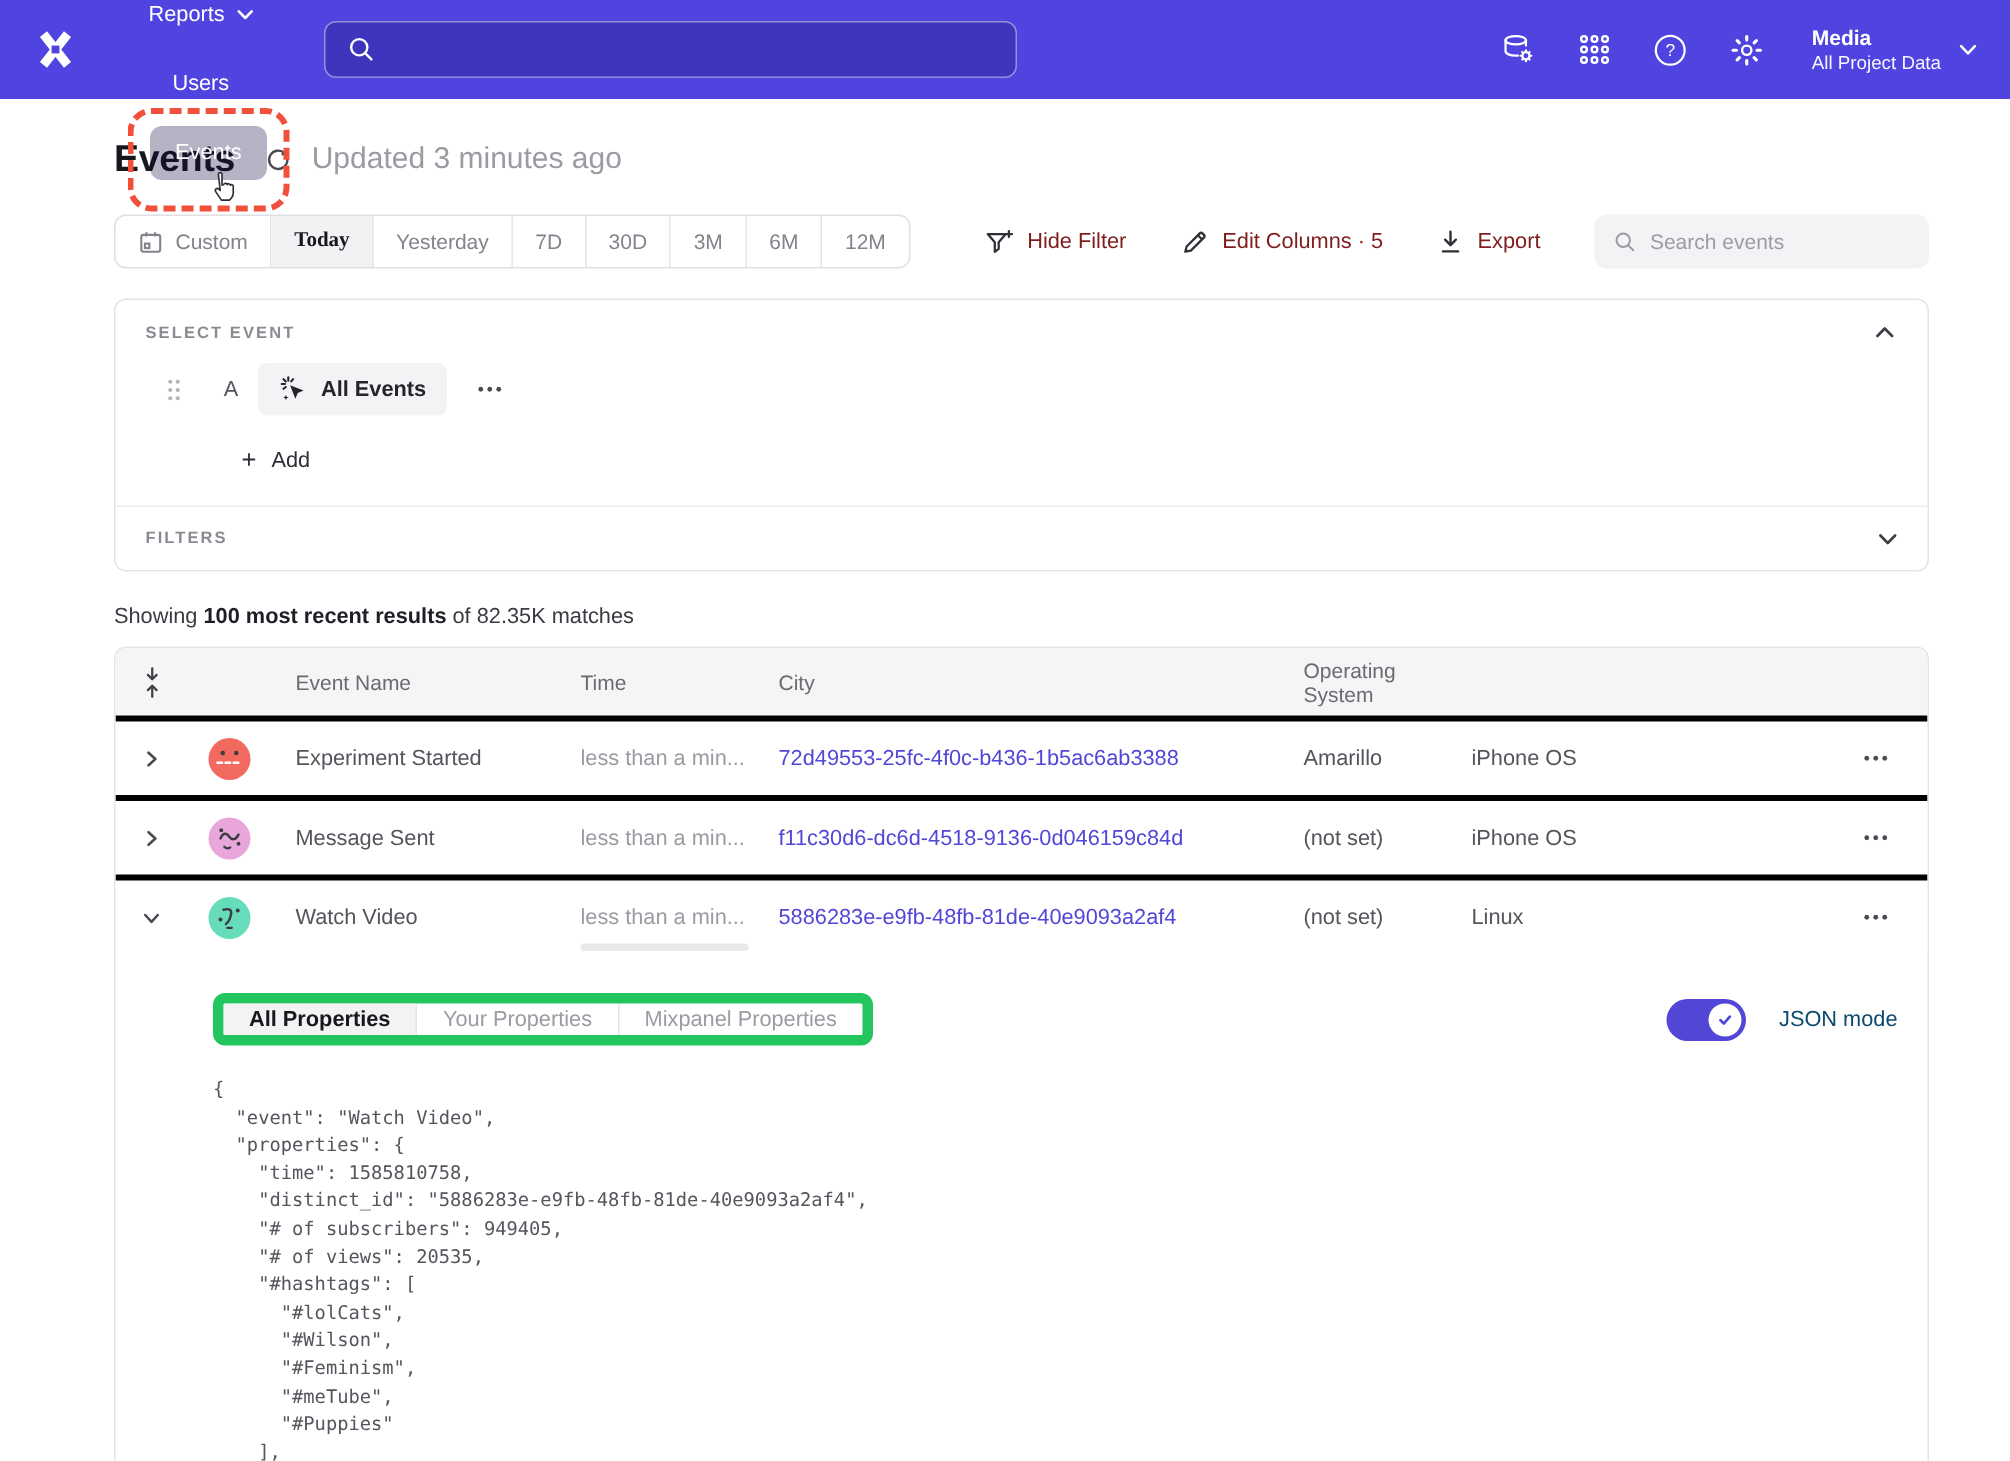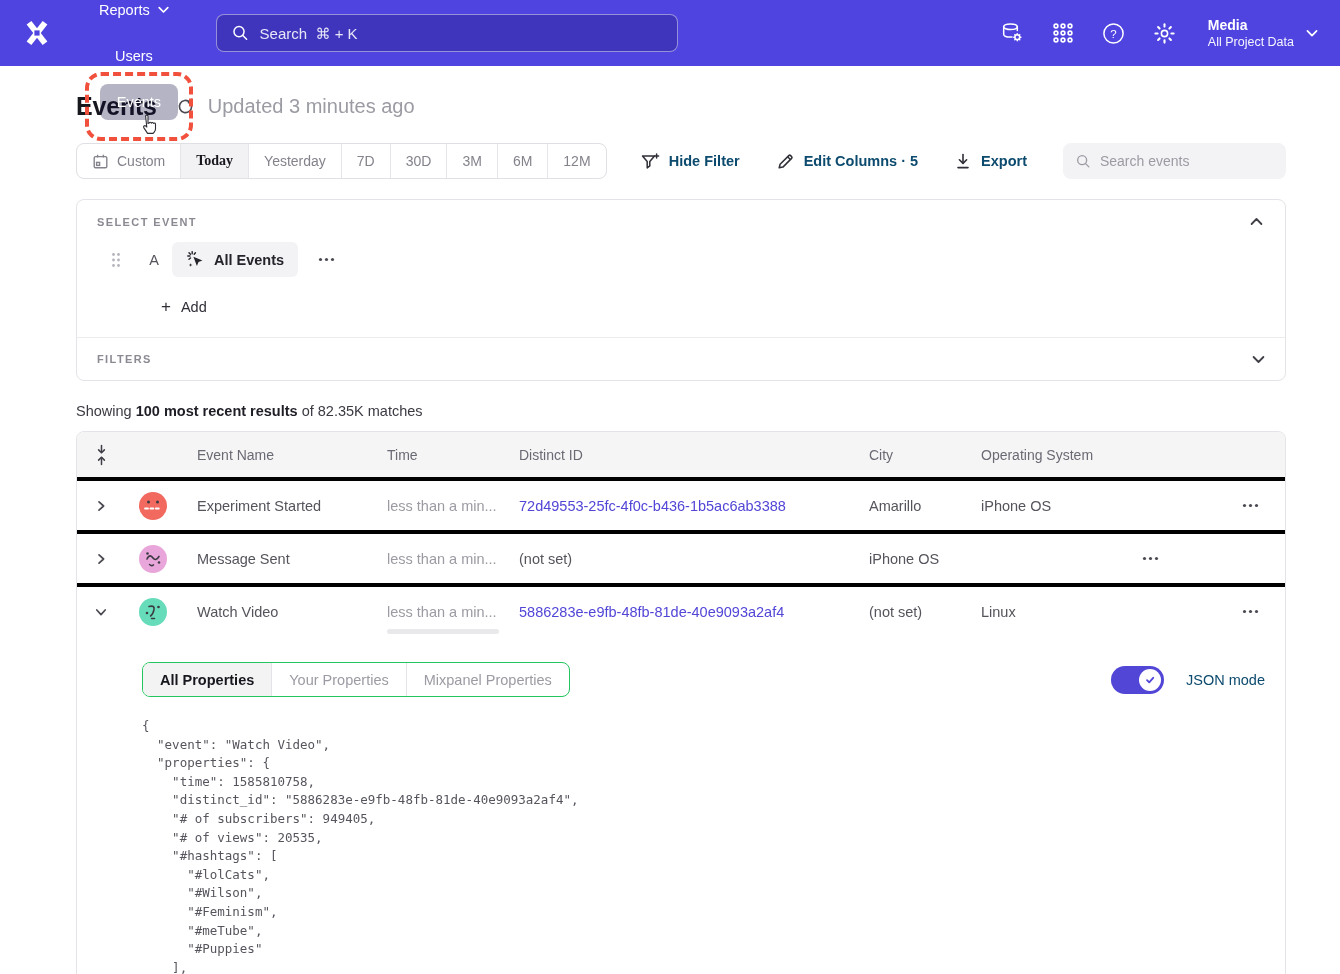--- a/index.html
+++ b/index.html
@@ -37,21 +37,21 @@
   .refresh-btn { margin-left:6px; cursor:pointer; display:flex; }
   .updated-text { font-size:20px; color:#9b9ba3; }
 
   .controls-row { display:flex; justify-content:space-between; align-items:center; margin-top:22px; }
   .segmented { display:flex; border:1px solid #dfdfe4; border-radius:8px; height:36px; overflow:hidden; }
   .seg { display:flex; align-items:center; gap:8px; padding:0 15px; font-size:14px; color:#83838c;
     border-right:1px solid #e6e6ea; cursor:pointer; white-space:nowrap; }
   .seg:last-child { border-right:none; }
   .seg.active { background:#f2f2f4; color:#17171e; font-weight:700;font-family:Liberation Serif, serif; }
   .right-tools { display:flex; align-items:center; gap:36px; }
-  .tool-btn { display:flex; align-items:center; gap:9px; font-size:14.5px; color:#0c4a6e; cursor:pointer; white-space:nowrap;font-weight:bold; }
+  .tool-btn { display:flex; align-items:center; gap:9px; font-size:14.5px; color:#7f1d1d; cursor:pointer; white-space:nowrap; }
   .search-events { width:223px; height:36px; background:#f3f3f5; border-radius:8px;
     display:flex; align-items:center; padding:0 13px; gap:9px; }
   .search-events input { background:transparent; border:none; outline:none; font-size:14px; width:100%;
     color:#2f2f37; font-family:"Liberation Sans", sans-serif; }
   .search-events input::placeholder { color:#9b9ba3; }
 
   
   .card { border:1px solid #e4e4e8; border-radius:8px; margin-top:20px; }
   .card-top { padding:15px 20px 18px; }
   .card-label-row { display:flex; justify-content:space-between; align-items:center; }
@@ -87,21 +87,21 @@
   .time-cell { color:#9b9ba3; position:relative; height:100%; display:flex; align-items:center; }
   .time-scrollbar { position:absolute; bottom:2px; left:16px; width:112px; height:5px;
     background:#e9e9ec; border-radius:3px; }
   .id-link { color:#5246D7; cursor:pointer; text-decoration:none; }
   .dim-cell { color:#54545c; }
   .actions-cell { justify-self:end; padding-right:26px; cursor:pointer; display:flex; }
 
   
   .expanded { padding:26px 20px 30px 65px; }
   .props-row { display:flex; justify-content:space-between; align-items:center; }
-  .tabs { display:flex; border:1px solid #22c55e; border-radius:8px; overflow:hidden; height:35px; }
+  .tabs { display:flex; border:7px solid #22c55e; border-radius:8px; overflow:hidden; height:35px; }
   .tab { display:flex; align-items:center; padding:0 17px; font-size:14.5px; color:#9b9ba3;
     border-right:1px solid #e4e4e8; cursor:pointer; white-space:nowrap; }
   .tab:last-child { border-right:none; }
   .tab.active { background:#f3f3f4; color:#17171e; font-weight:700; }
   .json-toggle-group { display:flex; align-items:center; gap:22px; }
   .toggle { width:53px; height:28px; border-radius:14px; background:#5246D7; position:relative; cursor:pointer; }
   .knob { position:absolute; right:3px; top:3px; width:22px; height:22px; border-radius:50%;
     background:#fff; display:flex; align-items:center; justify-content:center; }
   .json-mode-label { font-size:14.5px; color:#0c4a6e; }
   .json-pre { margin-top:20px; font-family:"DejaVu Sans Mono", monospace; font-size:12.5px;
@@ -144,21 +144,20 @@
           <path d="M6.6 2.2c0-1.5 2.4-1.5 2.4 0v7.2l1.2-.4c.4-1.2 2-1 2.2.1.6-1 1.9-.7 2.1.3.7-.7 2-.3 2 .8v4.6c0 1.1-.4 2.2-1.1 3l-1.3 1.6H8.6l-3.7-5.5c-1.1-1.6.8-3 2-1.8l.9.9z" fill="#ffffff" stroke="#2d2d35" stroke-width="1.1" stroke-linejoin="round"></path>
         </svg>
       </div>
     </div>
   </div>
   <div class="nav-search">
     <svg width="18" height="18" viewBox="0 0 18 18">
         <circle cx="7.5" cy="7.5" r="5.4" fill="none" stroke="#fff" stroke-width="1.6"></circle>
         <line x1="11.6" y1="11.6" x2="15.6" y2="15.6" stroke="#fff" stroke-width="1.6" stroke-linecap="round"></line>
       </svg>
-    <input type="text" placeholder="Search  ⌘ + K" style="">
   </div>
   <div class="nav-right">
     <div class="nav-icon">
       <svg width="24" height="24" viewBox="0 0 24 24" fill="none" stroke="#fff" stroke-width="1.5" stroke-linecap="round">
         <ellipse cx="10.5" cy="5.8" rx="6.8" ry="2.8"></ellipse>
         <path d="M3.7 5.8v7.4c0 1.6 3 2.9 6.8 2.9.5 0 1-.02 1.5-.07"></path>
         <path d="M17.3 5.8v3.6"></path>
         <circle cx="17.3" cy="16.2" r="2.4"></circle>
         <g stroke-width="1.4">
           <line x1="17.3" y1="12.6" x2="17.3" y2="13.5"></line>
@@ -364,21 +363,20 @@
         <svg width="13" height="22" viewBox="0 0 13 22" fill="none" stroke="#3f3f47" stroke-width="1.5" stroke-linecap="round" stroke-linejoin="round">
           <line x1="6.5" y1="1.5" x2="6.5" y2="8.5"></line>
             <polyline points="3.6,5.9 6.5,8.8 9.4,5.9"></polyline>
           <line x1="6.5" y1="20.5" x2="6.5" y2="13.5"></line>
             <polyline points="3.6,16.1 6.5,13.2 9.4,16.1"></polyline>
         </svg>
       </div>
       <div class="hcell"></div>
       <div class="hcell">Event Name</div>
       <div class="hcell">Time</div>
-      <div class="hcell">Distinct ID</div>
       <div class="hcell">City</div>
       <div class="hcell">Operating System</div>
       <div class="hcell"></div>
     </div>
 
     <div class="grid-cols trow">
       <div class="expander">
         <svg width="12" height="12" viewBox="0 0 12 12">
             <polyline points="4,1.8 8.6,6 4,10.2" fill="none" stroke="#4a4a52" stroke-width="1.7" stroke-linecap="round" stroke-linejoin="round"></polyline>
           </svg>
@@ -417,20 +415,21 @@
         <svg width="28" height="28" viewBox="0 0 28 28" fill="none">
           <path d="M8 14c2.2-5 4.6-3 6-1s4 2.4 6-1.6" stroke="#3b3b43" stroke-width="1.6" stroke-linecap="round"></path>
           <circle cx="8.5" cy="8.5" r="1.3" fill="#3b3b43"></circle>
               <circle cx="20" cy="17.5" r="1.3" fill="#3b3b43"></circle>
           <path d="M10.5 19.5q2 2 4 .4" stroke="#3b3b43" stroke-width="1.5" stroke-linecap="round"></path>
         </svg>
       </div>
         </div>
       <div class="cell name-cell">Message Sent</div>
       <div class="cell time-cell">less than a min...</div>
+      <div class="cell"><a class="id-link">f11c30d6-dc6d-4518-9136-0d046159c84d</a></div>
       <div class="cell dim-cell">(not set)</div>
       <div class="cell dim-cell">iPhone OS</div>
       <div class="actions-cell">
         <svg width="17" height="5" viewBox="0 0 17 5" fill="#4a4a52">
             <circle cx="2.5" cy="2.5" r="1.6"></circle>
             <circle cx="8.5" cy="2.5" r="1.6"></circle>
             <circle cx="14.5" cy="2.5" r="1.6"></circle>
           </svg>
       </div>
     </div>

